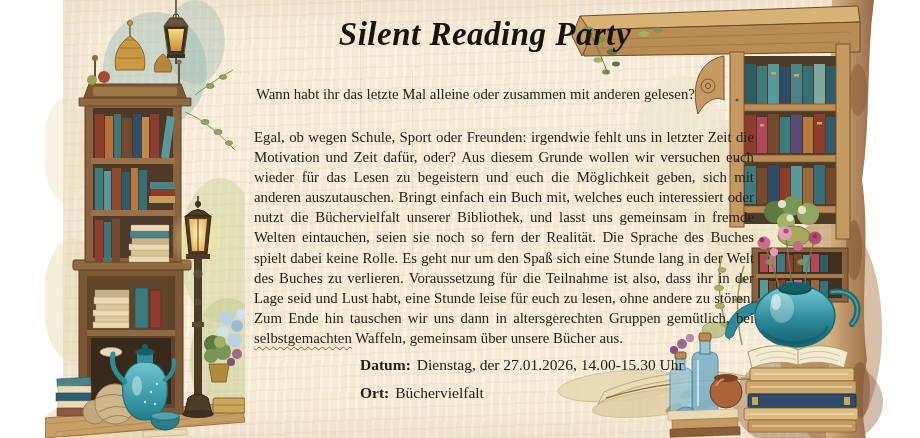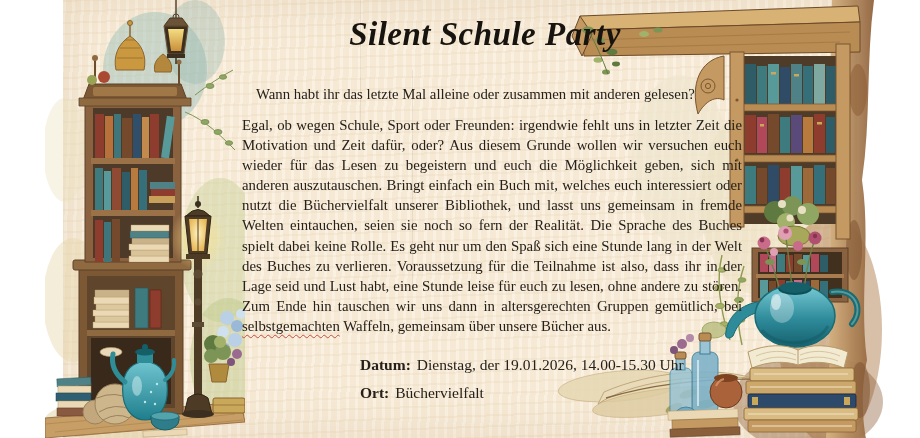--- a/index.html
+++ b/index.html
@@ -25,21 +25,21 @@
   .title{
     position:absolute;left:240px;top:16px;width:490px;margin:0;
     text-align:center;font-style:italic;font-weight:700;font-size:33px;
     letter-spacing:.5px;color:#17130e;z-index:3;
   }
   .intro{
     position:absolute;left:256px;top:84px;width:500px;margin:0;
     font-size:14.8px;line-height:20px;z-index:3;
   }
   .bodytext{
-    position:absolute;left:238px;top:111px;width:500px;margin:4px;
+    position:absolute;left:238px;top:111px;width:500px;margin:16px;
     font-size:14.8px;line-height:20.1px;text-align:justify;z-index:3;
   }
   .spellcheck{
     text-decoration-line:underline;
     text-decoration-style:wavy;
     text-decoration-color:#c0503d;
     text-decoration-thickness:1px;
     text-underline-offset:3px;
   }
   .details{position:absolute;left:360px;top:355px;z-index:3;font-size:15.5px;line-height:19px;}
@@ -469,26 +469,26 @@
     <path d="M286,386 a12,12 0 0 1 8,-7" stroke="#d89868" stroke-width="2" fill="none" opacity=".8"></path>
   </g>
 
   <g>
     <rect x="238" y="410" width="70" height="9" fill="#ead9b4" stroke="#b59a6a" stroke-width=".5" transform="rotate(-2 273 414)"></rect>
     <rect x="242" y="419" width="66" height="9" fill="#c49a62" stroke="#8a6430" stroke-width=".5" transform="rotate(-2 275 423)"></rect>
     <rect x="240" y="428" width="70" height="8" fill="#8a5f3a" stroke="#5d3a26" stroke-width=".5" transform="rotate(-2 275 432)"></rect>
   </g>
 </svg>
 
-<h1 class="title">Silent Schule Party</h1>
+<h1 class="title">Silent Reading Party</h1>
 
 <p class="intro">Wann habt ihr das letzte Mal alleine oder zusammen mit anderen gelesen?</p>
 
 <p class="bodytext"><span>Egal, ob wegen Schule, Sport oder Freunden: irgendwie fehlt uns in letzter Zeit die Motivation und Zeit dafür, oder? Aus diesem Grunde wollen wir versuchen euch wieder für das Lesen zu begeistern und euch die Möglichkeit geben, sich mit anderen auszutauschen. Bringt einfach ein Buch mit, welches euch interessiert oder nutzt die Büchervielfalt unserer Bibliothek, und lasst uns gemeinsam in fremde Welten eintauchen, seien sie noch so fern der Realität. Die Sprache des Buches spielt dabei keine Rolle. Es geht nur um den Spaß sich eine Stunde lang in der Welt des Buches zu verlieren. Voraussetzung für die Teilnahme ist also, dass ihr in der Lage seid und Lust habt, eine Stunde leise für euch zu lesen, ohne andere zu stören. Zum Ende hin tauschen wir uns dann in altersgerechten Gruppen gemütlich, bei </span><span class="spellcheck">selbstgemachten</span><span> Waffeln, gemeinsam über unsere Bücher aus.</span></p>
 
 <div class="details">
   <div class="detail-row">
-    <span class="detail-label">Datum:</span><span>Dienstag, der 19.01.2026, 14.00-15.30 Uhr</span>
+    <span class="detail-label">Datum:</span><span>Dienstag, der 27.01.2026, 14.00-15.30 Uhr</span>
   </div>
   <div class="detail-row">
     <span class="detail-label">Ort:</span><span>Büchervielfalt</span>
   </div>
 </div>
 
 </body></html>

